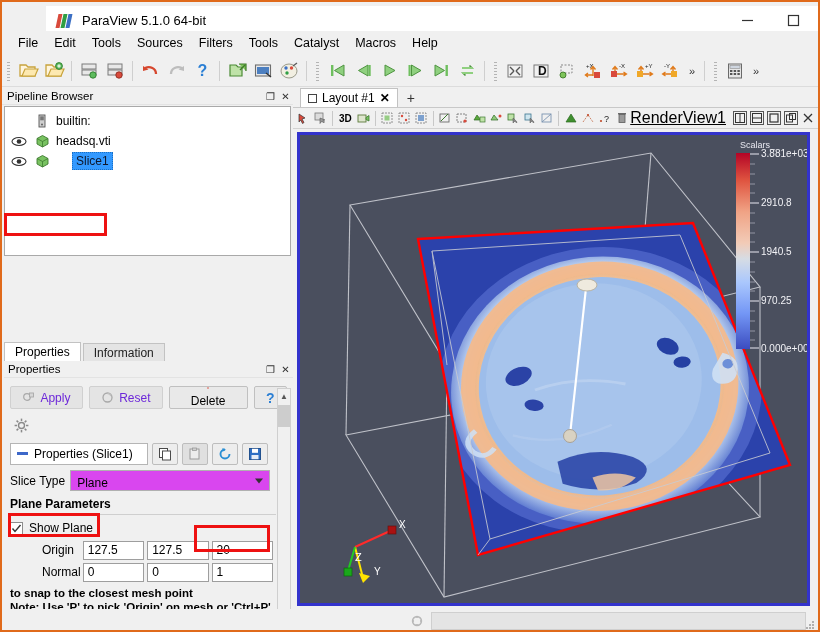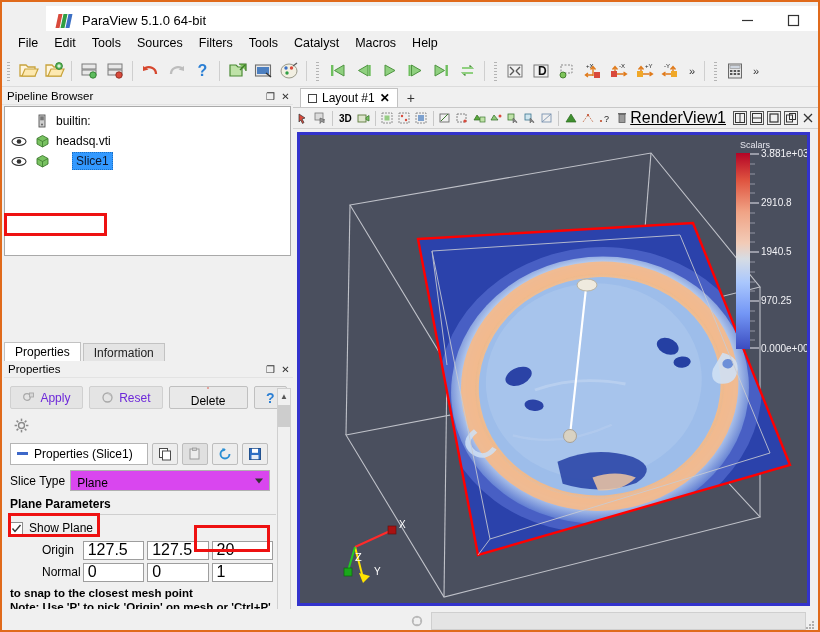--- a/index.html
+++ b/index.html
@@ -158,21 +158,21 @@
     width: 13px; height: 13px; border: 1px solid #8c8c8c; background: #fff;
     display: flex; align-items: center; justify-content: center;
   }
   .chkbox svg { display:block; }
 
   .field-grid { margin-top: 5px; margin-left: 32px; }
   .fg-row { display: flex; align-items: center; height: 20px; margin-bottom: 2px; }
   .fg-label { width: 47px; font-size: 12px; }
   .fg-input {
     height: 19px; background: #fff; border: 1px solid #9e9e9e;
-    display: flex; align-items: center; padding-left: 4px; font-size: 16px;
+    display: flex; align-items: center; padding-left: 4px; font-size: 12px;
     margin-right: 3px;
   }
   .fg-input.w { width: 70px; }
 
   .note { font-weight: bold; font-size: 11.5px; line-height: 13.5px; margin-top: 5px; }
 
   .normal-grid { margin-top: 4px; }
   .ng-row { display: flex; gap: 3px; margin-bottom: 3px; }
   .ng-btn {
     width: 127px; height: 21px; border: 1px solid #bcbcbc; background: #e9e9e9;

